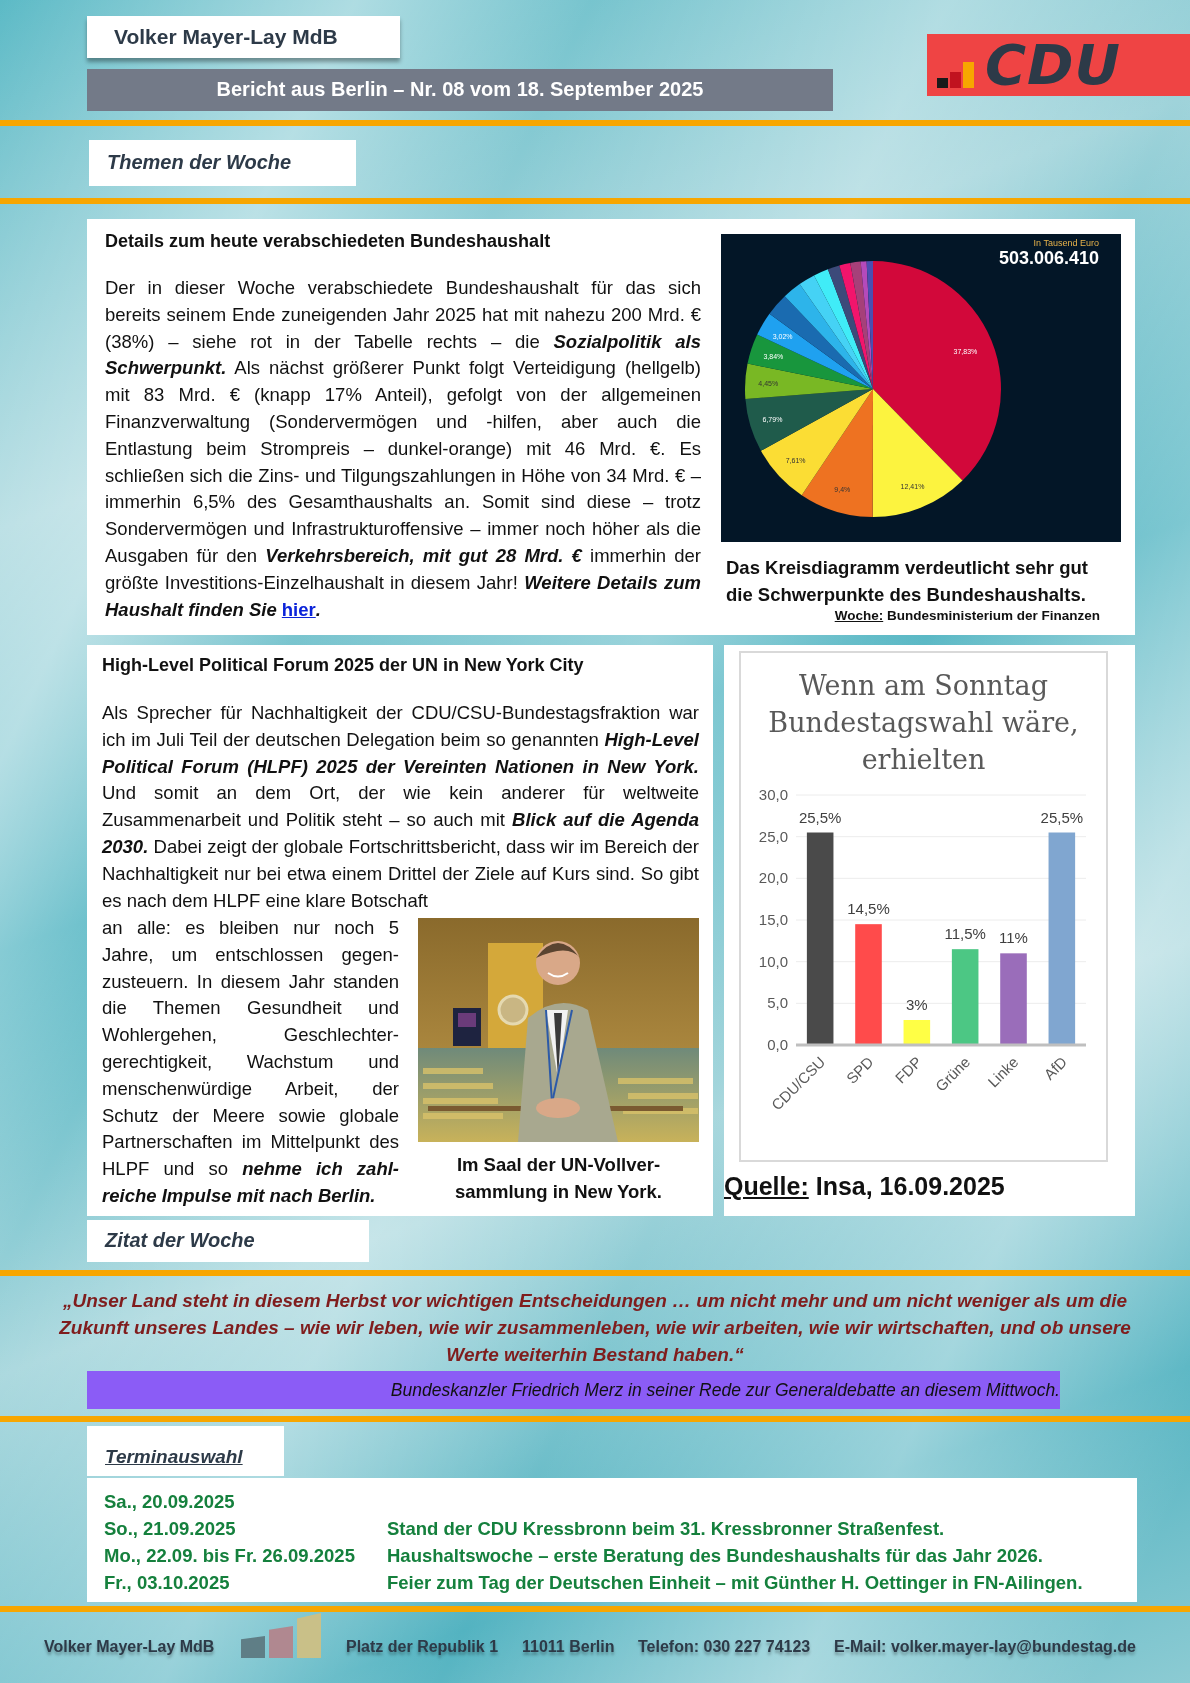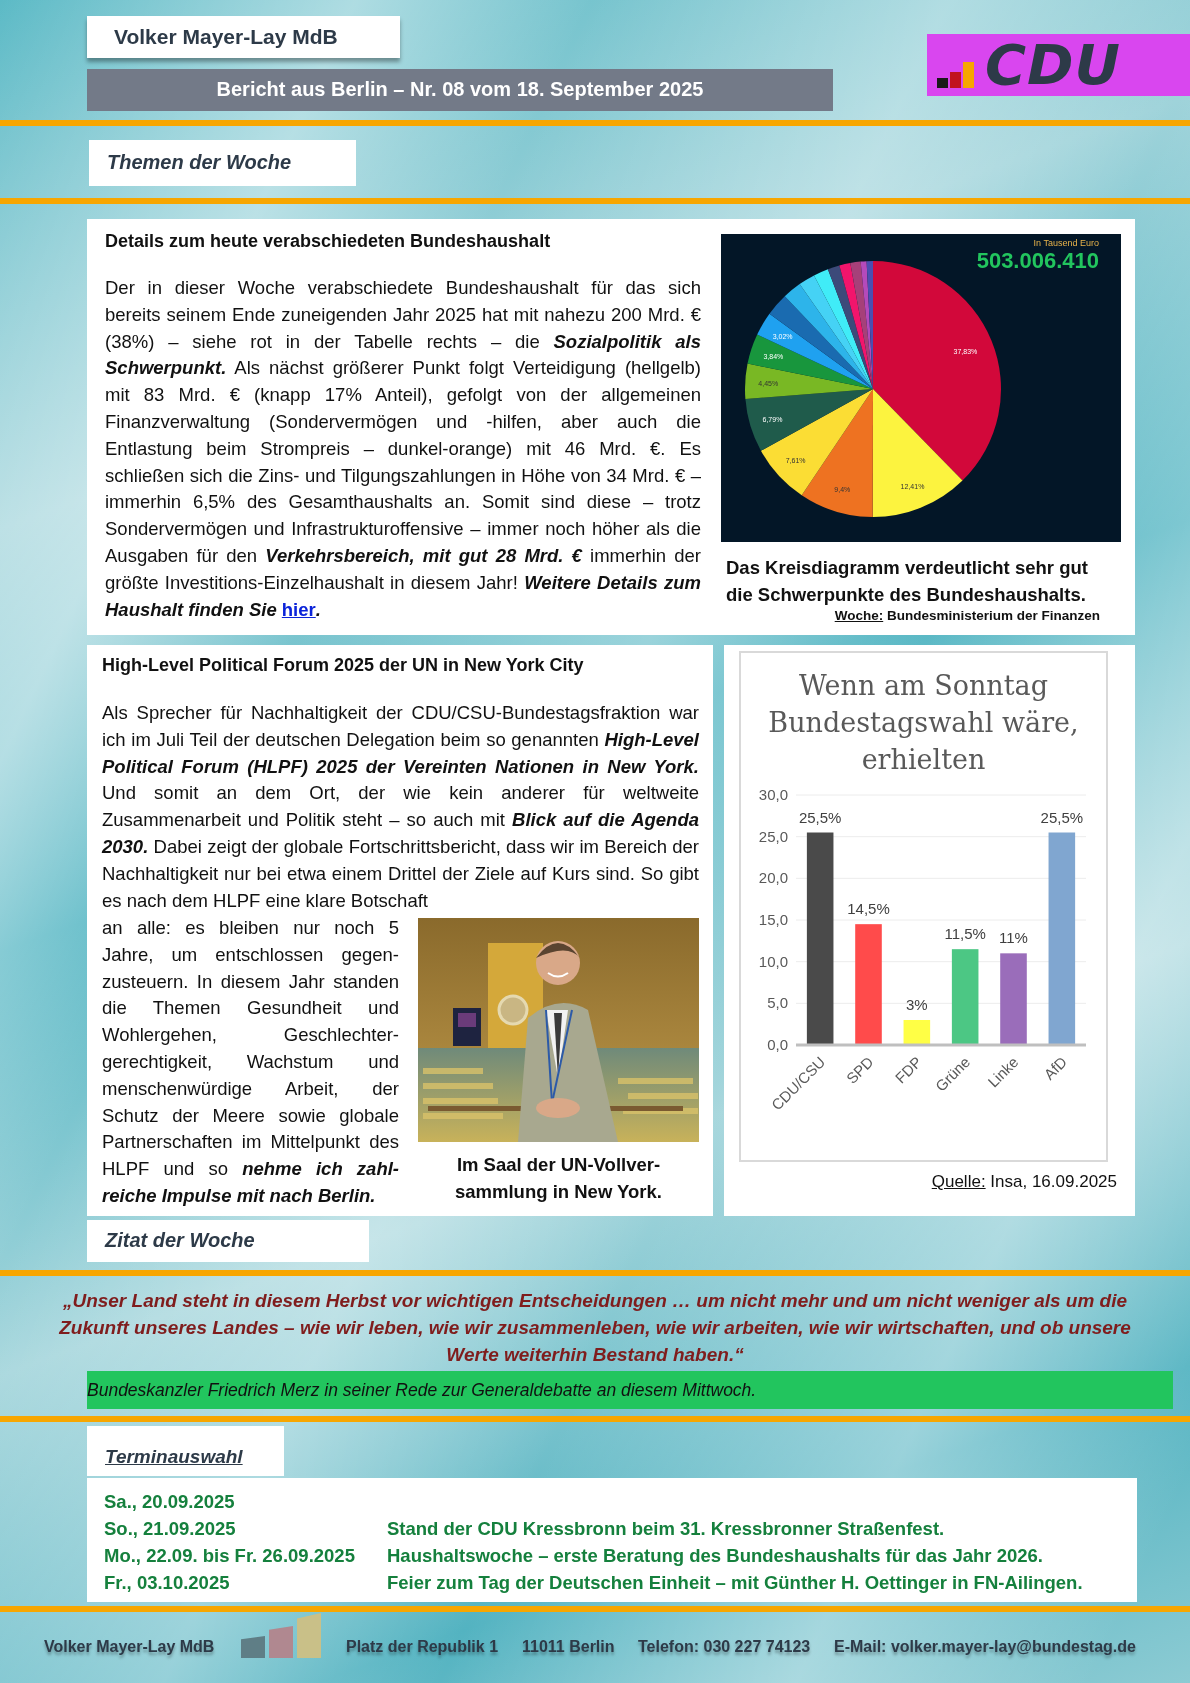--- a/index.html
+++ b/index.html
@@ -11,48 +11,48 @@
     background:
       linear-gradient(115deg, rgba(255,255,255,0) 0%, rgba(255,255,255,0.45) 18%, rgba(255,255,255,0) 30%, rgba(255,255,255,0.35) 48%, rgba(255,255,255,0) 62%, rgba(255,255,255,0.4) 80%, rgba(255,255,255,0) 95%),
       linear-gradient(160deg, #5cbac6 0%, #9fd3da 25%, #57b7c4 45%, #a8d7dd 65%, #53b3c1 85%, #8ccbd3 100%);
   }
   .abs { position: absolute; }
   .orange-line { position: absolute; left: 0; width: 1190px; height: 6px; background: #f7a600; }
 
   
   .name-box { left: 87px; top: 16px; width: 313px; height: 42px; background:#fff; box-shadow: 0 4px 4px rgba(0,0,0,0.35); font-weight: bold; font-size: 21px; color:#2d3a48; padding: 9px 0 0 27px; }
   .title-bar { left: 87px; top: 69px; width: 746px; height: 42px; background:#737a88; color:#fff; font-weight: bold; font-size: 20px; text-align: center; padding-top: 9px; }
-  .logo-box { left: 927px; top: 34px; width: 263px; height: 62px; background:#d946ef; }
+  .logo-box { left: 927px; top: 34px; width: 263px; height: 62px; background:#ef4444; }
   .logo-bars { position:absolute; left: 10px; top: 28px; width: 40px; height: 26px; }
   .logo-bars span { position:absolute; bottom:0; width: 11px; }
   .logo-text { position:absolute; left: 58px; top: -2px; font-size: 56px; font-weight: 900; font-style: italic; color:#2d3a48; letter-spacing: 1px; font-family: "DejaVu Sans", sans-serif; }
   .section-tab { background:#fff; font-weight: bold; font-style: italic; font-size: 20px; color:#2d3a48; padding: 11px 0 0 18px; }
 
   
   .card1 { left: 87px; top: 219px; width: 1048px; height: 416px; background:#fff; }
   .art-title { font-weight: bold; font-size: 18px; color: #111; }
   .art-text { font-size: 18.5px; line-height: 26.8px; text-align: justify; color:#111; }
   .art-text b, .art-text .bi { font-weight: bold; font-style: italic; }
   .art-text a { color: #0b23d9; text-decoration: underline; font-weight: bold; }
   .pie-box { left: 721px; top: 234px; width: 400px; height: 308px; background:#031627; }
   .pie-caption { left: 726px; top: 554px; width: 390px; font-weight: bold; font-size: 18.5px; line-height: 27px; color:#111; }
   .pie-source { left: 726px; top: 608px; width: 374px; text-align: right; font-weight: bold; font-size: 13.5px; }
   .pie-source u { text-decoration: underline; }
 
   
   .card2 { left: 87px; top: 645px; width: 626px; height: 571px; background:#fff; }
   .card3 { left: 724px; top: 645px; width: 411px; height: 571px; background:#fff; }
   .chart-frame { position:absolute; left: 15px; top: 6px; width: 369px; height: 511px; border: 2px solid #d9d9d9; }
-  .quelle { position:absolute; left: 0; top: 527px; width: 393px; text-align:right; font-size: 17px; color:#111; }
+  .quelle { position:absolute; left: 0; top: 527px; width: 393px; text-align:left; font-size: 25px; color:#111;font-weight:bold; }
   .photo { left: 418px; top: 918px; width: 281px; height: 224px; overflow:hidden; }
   .photo-caption { left: 418px; top: 1151px; width: 281px; text-align:center; font-weight: bold; font-size: 18.5px; line-height: 27px; }
 
   
   .quote { left: 40px; top: 1287px; width: 1110px; text-align: center; font-weight: bold; font-style: italic; font-size: 19px; line-height: 27px; color:#7f1d1d; }
-  .quote-src { left: 87px; top: 1371px; width: 1086px; height: 38px; background:#22c55e; text-align:left; font-style: italic; font-size: 17.5px; padding-top: 9px; }
+  .quote-src { left: 87px; top: 1371px; width: 973px; height: 38px; background:#8b5cf6; text-align:right; font-style: italic; font-size: 17.5px; padding-top: 9px; }
 
   
   .terms-box { left: 87px; top: 1478px; width: 1050px; height: 124px; background:#fff; padding: 10px 0 0 17px; }
   .term-row { display:flex; font-weight: bold; font-size: 18.5px; line-height: 27px; color:#15803d; }
   .term-date { width: 283px; flex: none; }
 
   
   .footer { left: 0; top: 1630px; width: 1190px; height: 40px; font-weight: bold; font-size: 16px; color: #2d3a48; text-shadow: 0 3px 3px rgba(0,0,0,0.3); }
   .footer span { position:absolute; top: 8px; white-space: nowrap; }
   .footer-bars { position:absolute; left: 241px; top: -17px; width: 80px; height: 45px; }
@@ -77,21 +77,21 @@
 <div class="orange-line" style="top:198px"></div>
 
 <div class="abs card1"></div>
 <div class="abs art-title" style="left:105px;top:231px">Details zum heute verabschiedeten Bundeshaushalt</div>
 <div class="abs art-text" style="left:105px;top:275px;width:596px">
   <span>Der in dieser Woche verabschiedete Bundeshaushalt für das sich bereits seinem Ende zuneigenden Jahr 2025 hat mit nahezu 200 Mrd. € (38%) – siehe rot in der Tabelle rechts – die </span><span class="bi">Sozialpolitik als Schwerpunkt.</span><span> Als nächst größerer Punkt folgt Verteidigung (hellgelb) mit 83 Mrd. € (knapp 17% Anteil), gefolgt von der allgemeinen Finanzverwaltung (Sondervermögen und -hilfen, aber auch die Entlastung beim Strompreis – dunkel-orange) mit 46 Mrd. €. Es schließen sich die Zins- und Tilgungszahlungen in Höhe von 34 Mrd. € – immerhin 6,5% des Gesamthaushalts an. Somit sind diese – trotz Sondervermögen und Infrastrukturoffensive – immer noch höher als die Ausgaben für den </span><span class="bi">Verkehrsbereich, mit gut 28 Mrd. €</span><span> immerhin der größte Investitions-Einzelhaushalt in diesem Jahr! </span><span class="bi">Weitere Details zum Haushalt finden Sie </span><a>hier</a><span class="bi">.</span>
 </div>
 
 <div class="abs pie-box">
   <div class="abs" style="right:22px;top:4px;color:#e7b24a;font-size:9px;">In Tausend Euro</div>
-  <div class="abs" style="right:22px;top:14px;color:#22c55e;font-size:22px;font-weight:bold;">503.006.410</div>
+  <div class="abs" style="right:22px;top:14px;color:#ffffff;font-size:18px;font-weight:bold;">503.006.410</div>
   <svg id="pie-svg" width="400" height="308" style="position:absolute;left:0;top:0">
       <path d="M152,155 L152,27 A128,128 0 0 1 241.48438511686192,246.5234659541319 Z" fill="#d2083a"></path>
       <text x="244.45386367229662" y="120.31301694133114" text-anchor="middle" font-size="7" font-family="Liberation Sans, sans-serif" fill="#fff">37,83%</text>
       <path d="M152,155 L241.48438511686192,246.5234659541319 A128,128 0 0 1 151.67958291658408,282.9995989559837 Z" fill="#fcf33f"></path>
       <text x="191.49796551494057" y="255.24460046799805" text-anchor="middle" font-size="7" font-family="Liberation Sans, sans-serif" fill="#333">12,41%</text>
       <path d="M152,155 L151.67958291658408,282.9995989559837 A128,128 0 0 1 80.70395364995831,261.3055679390911 Z" fill="#ee7221"></path>
       <text x="121.31964543800225" y="258.3758807879169" text-anchor="middle" font-size="7" font-family="Liberation Sans, sans-serif" fill="#333">9,4%</text>
       <path d="M152,155 L80.70395364995831,261.3055679390911 A128,128 0 0 1 39.90227912660599,216.79078390011446 Z" fill="#fbdd34"></path>
       <text x="74.62523292744953" y="228.92070939061847" text-anchor="middle" font-size="7" font-family="Liberation Sans, sans-serif" fill="#333">7,61%</text>
       <path d="M152,155 L39.90227912660599,216.79078390011446 A128,128 0 0 1 24.397729986716868,165.0826924706244 Z" fill="#1f5b4b"></path>

